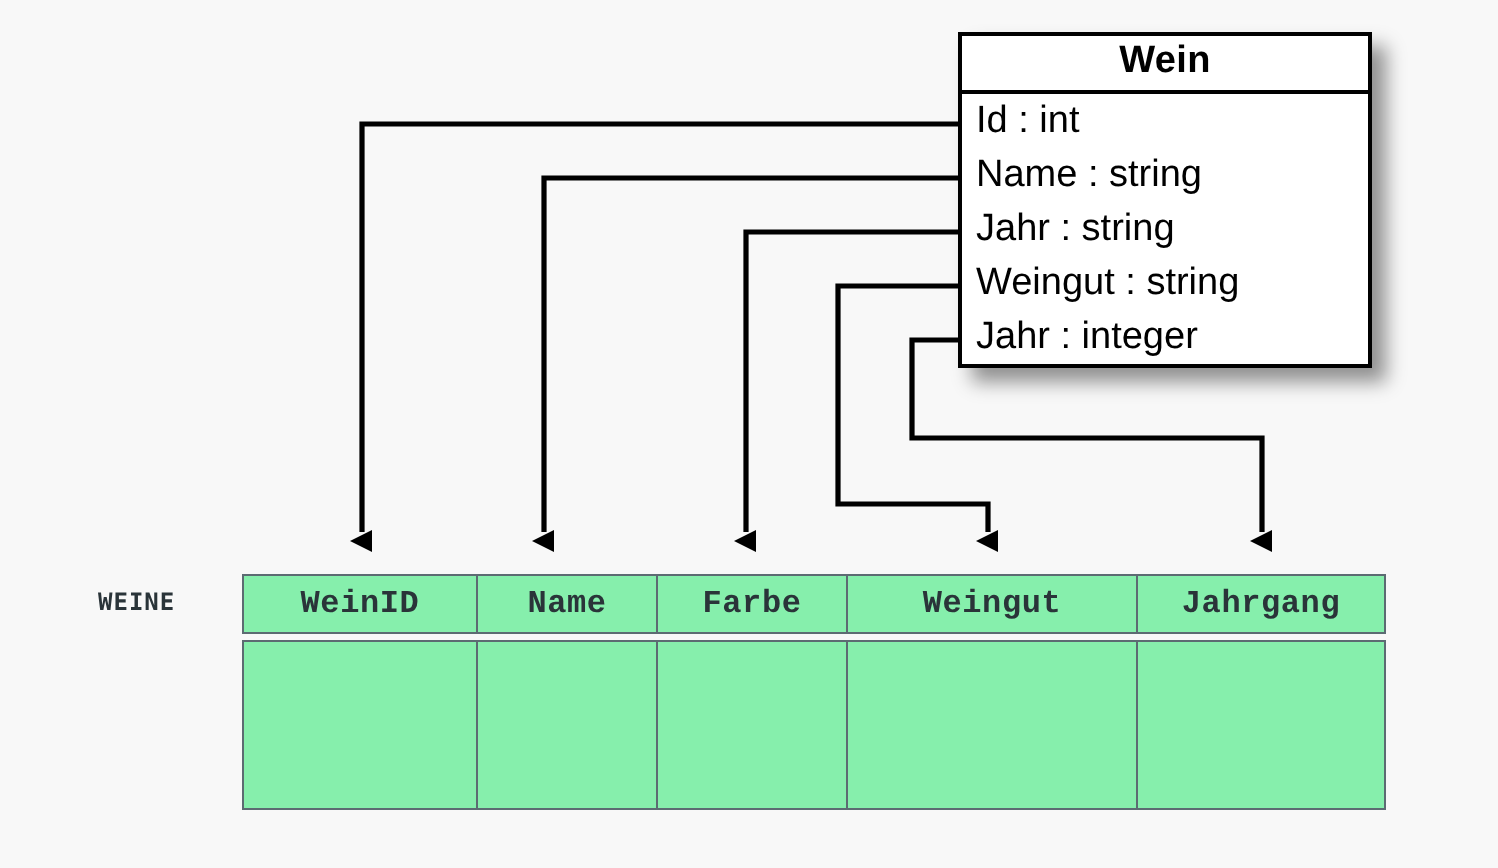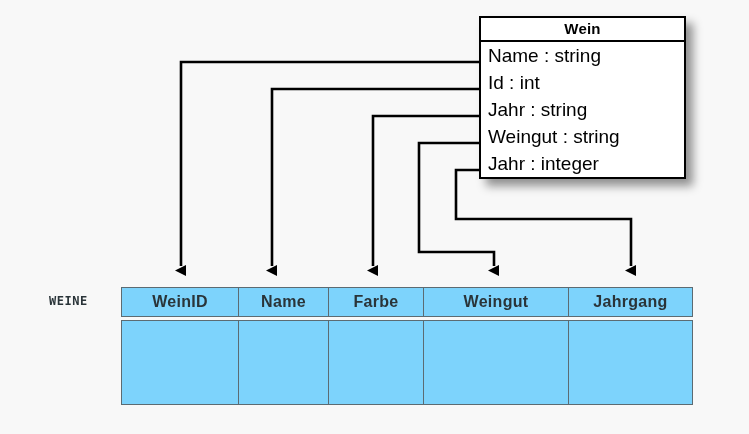--- a/index.html
+++ b/index.html
@@ -36,21 +36,21 @@
     width: 207px;
     box-sizing: border-box;
     background: #ffffff;
     border: 2px solid #000000;
     box-shadow: 7px 7px 9px rgba(0,0,0,0.42);
     z-index: 5;
   }
   .uml-title {
     text-align: center;
     font-weight: bold;
-    font-size: 15px;
+    font-size: 19px;
     color: #000000;
     padding: 2px 0 3px 0;
     border-bottom: 2px solid #000000;
     letter-spacing: 0.2px;
   }
   .uml-attrs {
     padding: 0;
   }
   .uml-attr {
     font-size: 19px;
@@ -80,22 +80,22 @@
   }
   .rel-row {
     display: flex;
   }
   .rel-row.body-row {
     margin-top: 3px;
   }
   .rel-cell {
     box-sizing: border-box;
     border: 1px solid #5c6b72;
-    background: #7dd3fc;
-    font-family: Liberation Sans, sans-serif;
+    background: #86efac;
+    font-family: Liberation Mono, monospace;
     font-weight: bold;
     font-size: 16px;
     color: #2a3439;
     text-align: center;
     line-height: 28px;
     height: 30px;
     margin-left: -1px;
     letter-spacing: 0.3px;
   }
   .rel-row .rel-cell:first-child {
@@ -127,22 +127,22 @@
 
       <path d="M 479 143 L 419 143 L 419 252 L 494 252 L 494 266" marker-end="url(#arrow)"></path>
 
       <path d="M 479 170 L 456 170 L 456 219 L 631 219 L 631 266" marker-end="url(#arrow)"></path>
     </g>
   </svg>
 
   <div class="uml-box">
     <div class="uml-title">Wein</div>
     <div class="uml-attrs">
+      <div class="uml-attr">Id : int</div>
       <div class="uml-attr">Name : string</div>
-      <div class="uml-attr">Id : int</div>
       <div class="uml-attr">Jahr : string</div>
       <div class="uml-attr">Weingut : string</div>
       <div class="uml-attr">Jahr : integer</div>
     </div>
   </div>
 
   <div class="table-label">WEINE</div>
 
   <div class="rel-table">
     <div class="rel-row header-row">

